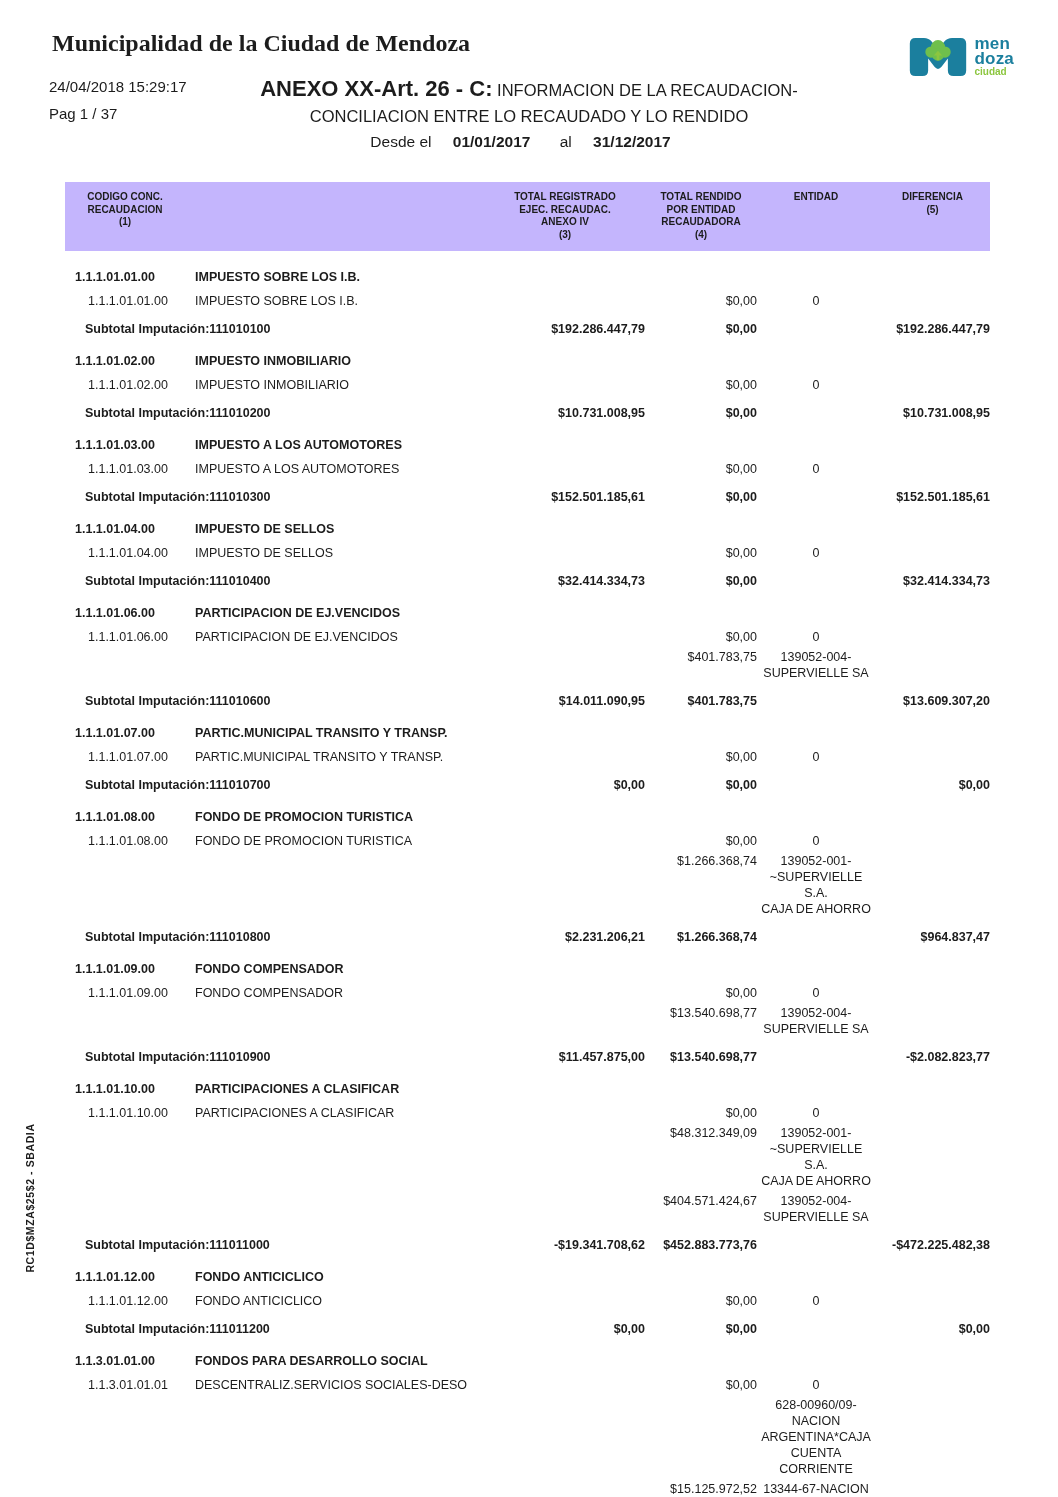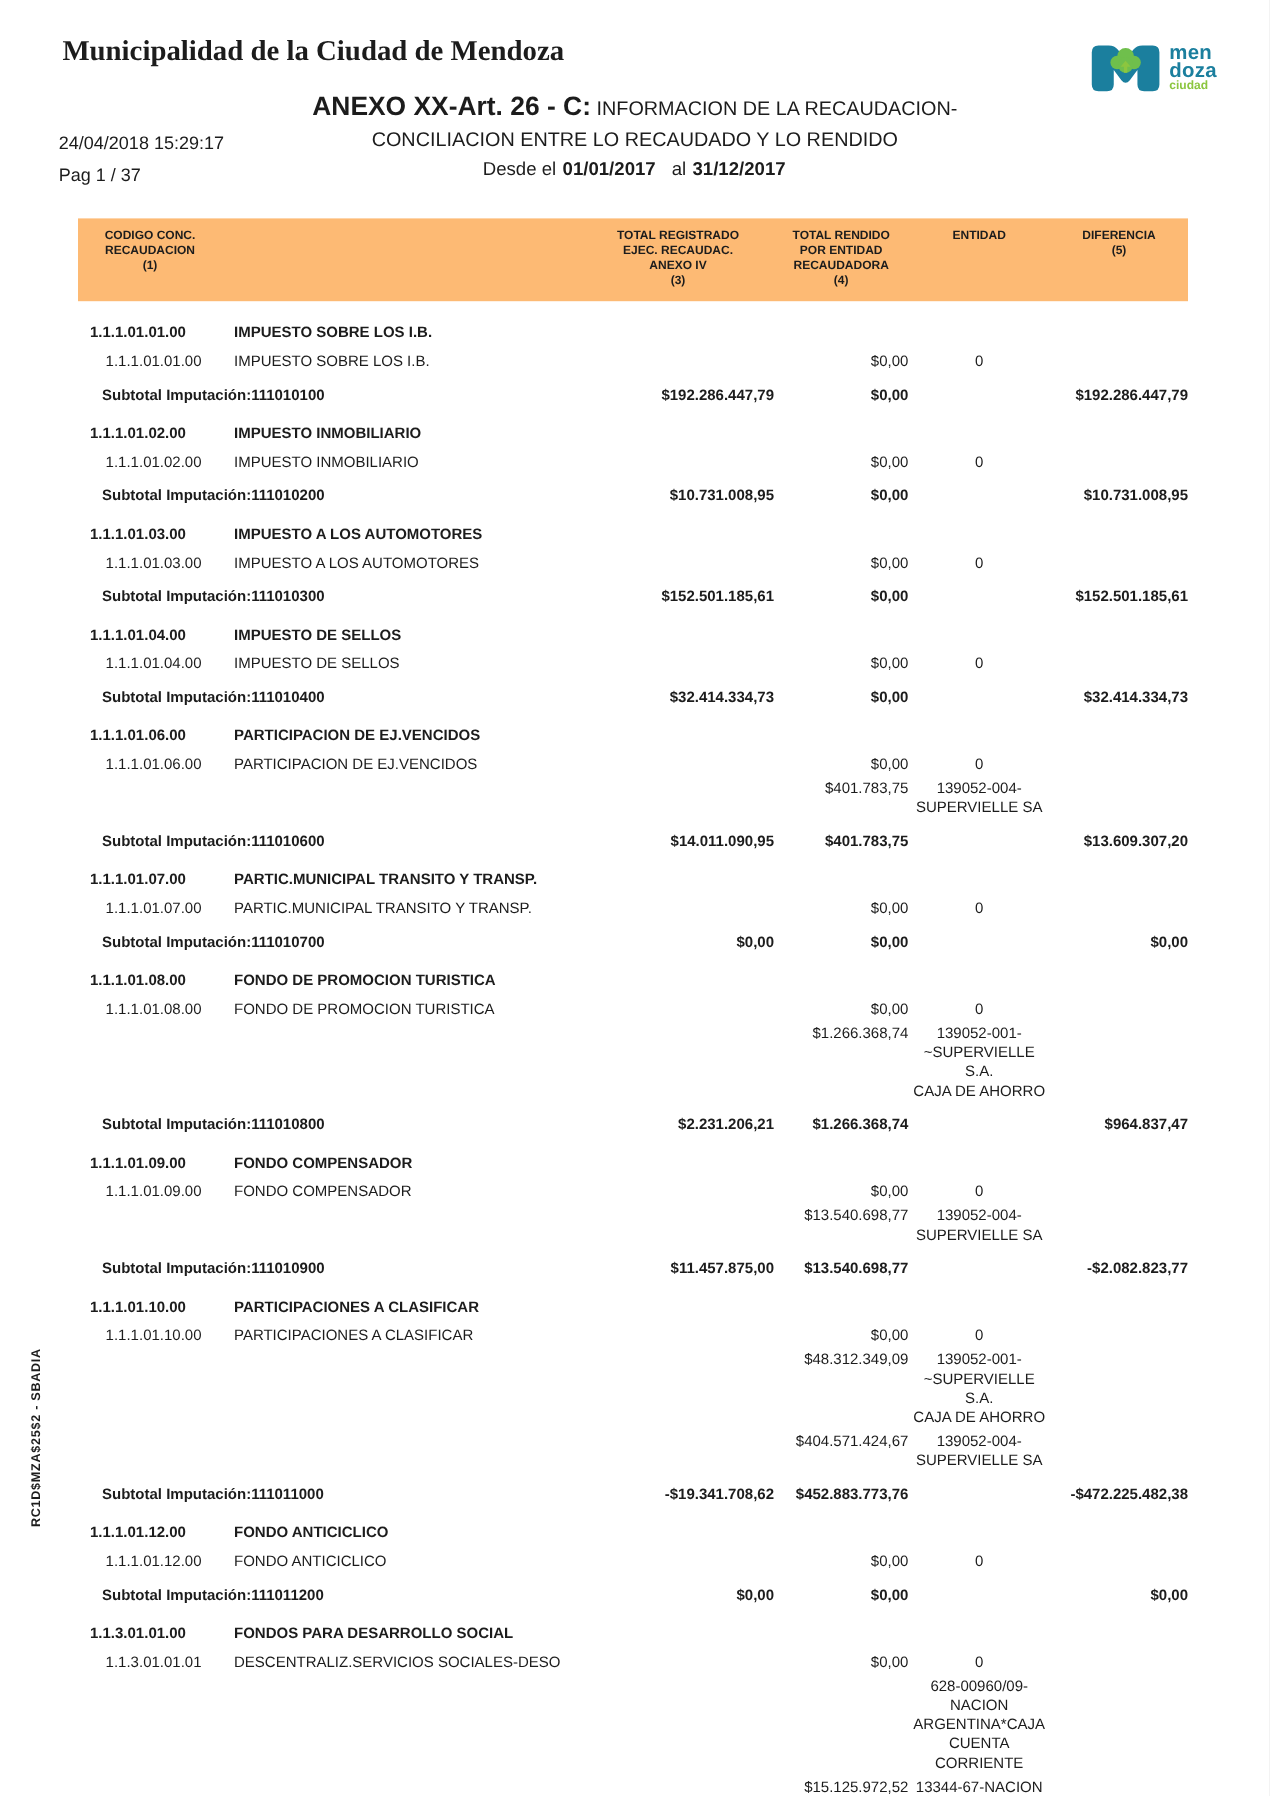--- a/index.html
+++ b/index.html
@@ -8,40 +8,40 @@
     font-family:"Liberation Sans",sans-serif;color:#1c1c1c;overflow:hidden;
     margin:0 auto;
   }
   
   .org{position:absolute;left:52px;top:30px;font-family:"Liberation Serif",serif;
        font-weight:bold;font-size:24px;}
   .logo{position:absolute;right:44px;top:27px;display:flex;align-items:flex-start;}
   .logo-text{margin-left:5px;padding-top:9px;}
   .logo-t1{color:#1b7f9e;font-weight:bold;font-size:17px;line-height:15px;letter-spacing:.2px;}
   .logo-t2{color:#8cc63f;font-weight:bold;font-size:10px;line-height:11px;}
-  .meta{position:absolute;left:49px;top:73px;font-size:15px;line-height:27px;margin-top:33px;}
+  .meta{position:absolute;left:49px;top:73px;font-size:15px;line-height:27px;}
   .title{position:absolute;left:189px;top:76px;width:680px;text-align:center;
          font-size:16.5px;line-height:26px;}
   .title .tb{font-weight:bold;font-size:22px;}
   .period{position:absolute;left:189px;top:133px;width:680px;text-align:center;font-size:15.5px;}
-  .period b{margin:0 1px;}
+  .period b{margin:0 17px;}
   .period .mid{margin-left:8px;}
   
   .side-code{position:absolute;left:30px;top:1198px;transform:translate(-50%,-50%) rotate(-90deg);
              font-size:10.5px;font-weight:bold;letter-spacing:.6px;white-space:nowrap;}
   
   .tablewrap{position:absolute;left:65px;top:182px;width:925px;}
   .trow{display:grid;grid-template-columns:120px 300px 160px 112px 118px 115px;}
   .cell{font-size:12.5px;line-height:16px;}
   .c1{grid-column:1;} .c2{grid-column:2;} .c3{grid-column:3;}
   .c4{grid-column:4;} .c5{grid-column:5;} .c6{grid-column:6;}
   .c3,.c4,.c6{text-align:right;white-space:nowrap;}
   .c5{text-align:center;}
   .c1{padding-left:10px;} .c2{padding-left:10px;}
-  .thead{background:#fdba74;padding:7px 0 10px;align-items:flex-start;}
+  .thead{background:#c4b5fd;padding:7px 0 10px;align-items:flex-start;}
   .thead .hc{font-size:10px;font-weight:bold;text-align:center;white-space:pre-line;
              line-height:12.5px;padding:2px 2px 0;}
   .g{margin-top:16px;}
   .g .cell{font-weight:bold;}
   .d{margin-top:8px;}
   .x{margin-top:4px;}
   .st{margin:12px 0 2px;}
   .st .cell{font-weight:bold;}
   .lab{grid-column:1/3;padding-left:20px;}
   .ind{padding-left:23px;}

